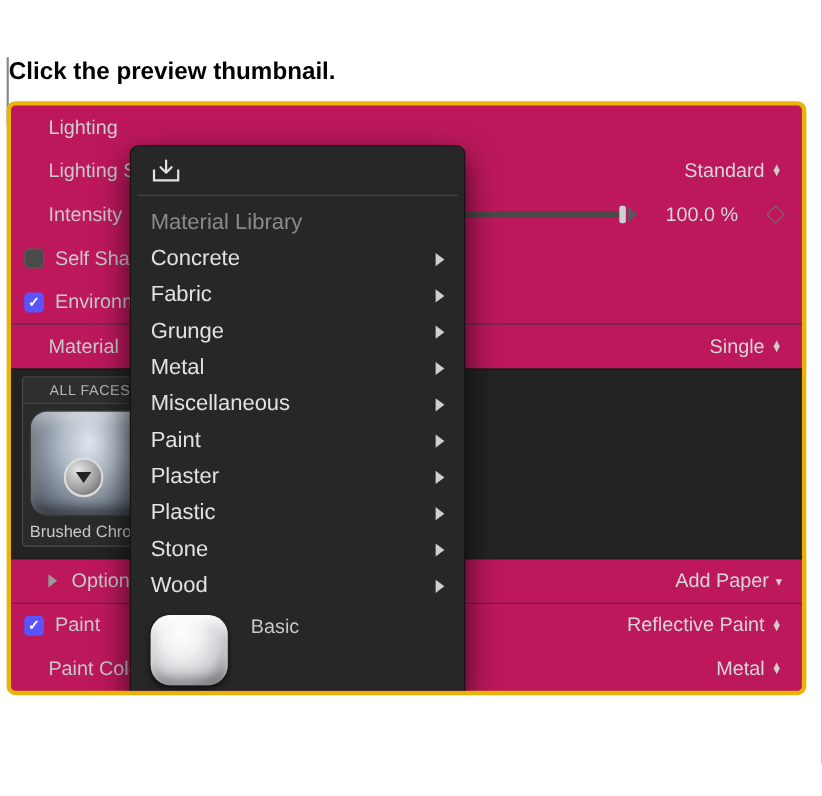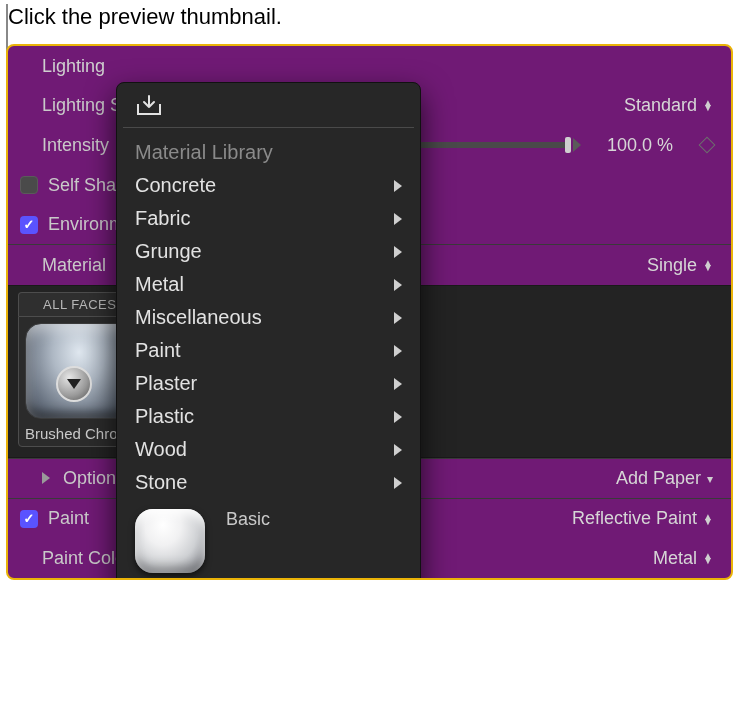--- a/index.html
+++ b/index.html
@@ -13,40 +13,41 @@
       background: #fff;
       width: 747px;
       height: 724px;
       position: relative;
       overflow: hidden;
     }
     .instruction {
       font-size: 22px;
       color: #000;
       padding: 4px 6px 14px 8px;
-      font-weight: 400;
+      font-weight: 700;
+      margin-top: 48px;
     }
     .panel-wrap {
       position: relative;
       margin-left: 6px;
     }
     .left-rule {
       position: absolute;
       left: 0;
       top: -40px;
       width: 2px;
       height: 62px;
       background: #888;
     }
     .panel {
       position: relative;
       width: 727px;
-      background: #701a75;
+      background: #be185d;
       border-radius: 8px;
-      border: 2px solid #eab308;
+      border: 4px solid #eab308;
       overflow: hidden;
       color: #c9c9c9;
       font-size: 18px;
     }
     .section-header {
       padding: 10px 18px 8px 34px;
       color: #cfcfcf;
     }
     .row {
       display: flex;
@@ -432,25 +433,25 @@
           </div>
           <div class="popup-item">
             <span class="label">Plaster</span>
             <span class="submenu-arrow"></span>
           </div>
           <div class="popup-item">
             <span class="label">Plastic</span>
             <span class="submenu-arrow"></span>
           </div>
           <div class="popup-item">
+            <span class="label">Stone</span>
+            <span class="submenu-arrow"></span>
+          </div>
+          <div class="popup-item">
             <span class="label">Wood</span>
-            <span class="submenu-arrow"></span>
-          </div>
-          <div class="popup-item">
-            <span class="label">Stone</span>
             <span class="submenu-arrow"></span>
           </div>
         </div>
       <div class="basic-row">
         <div class="basic-swatch"></div>
         <span>Basic</span>
       </div>
     </div>
 
   </div>

